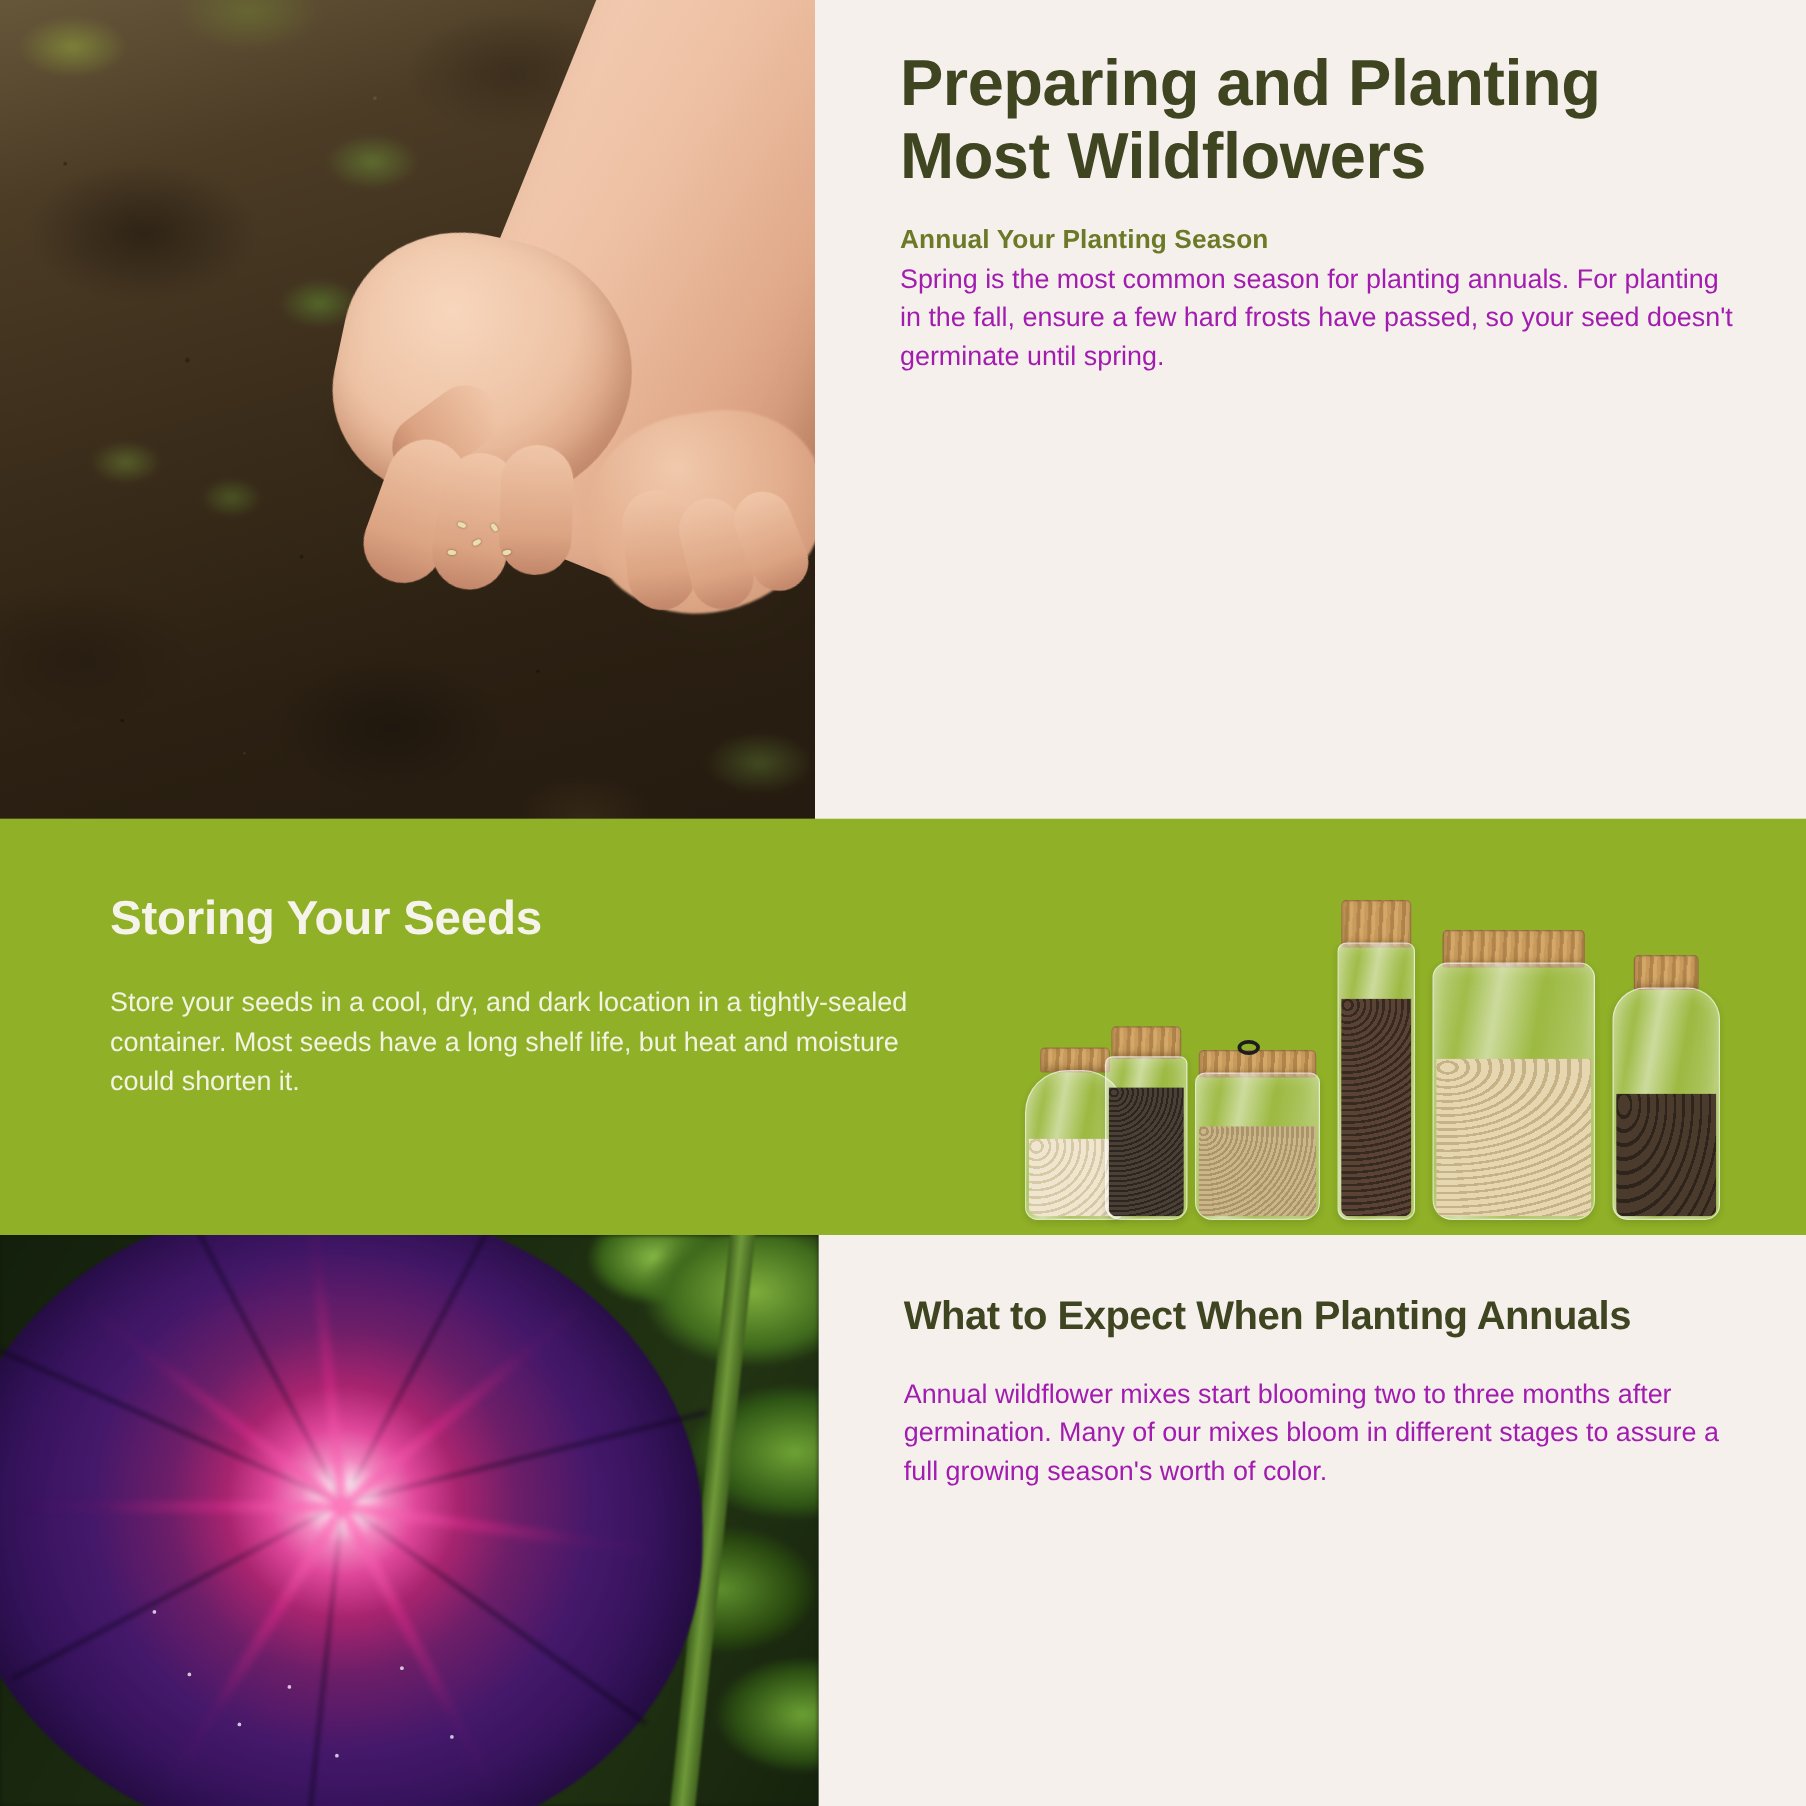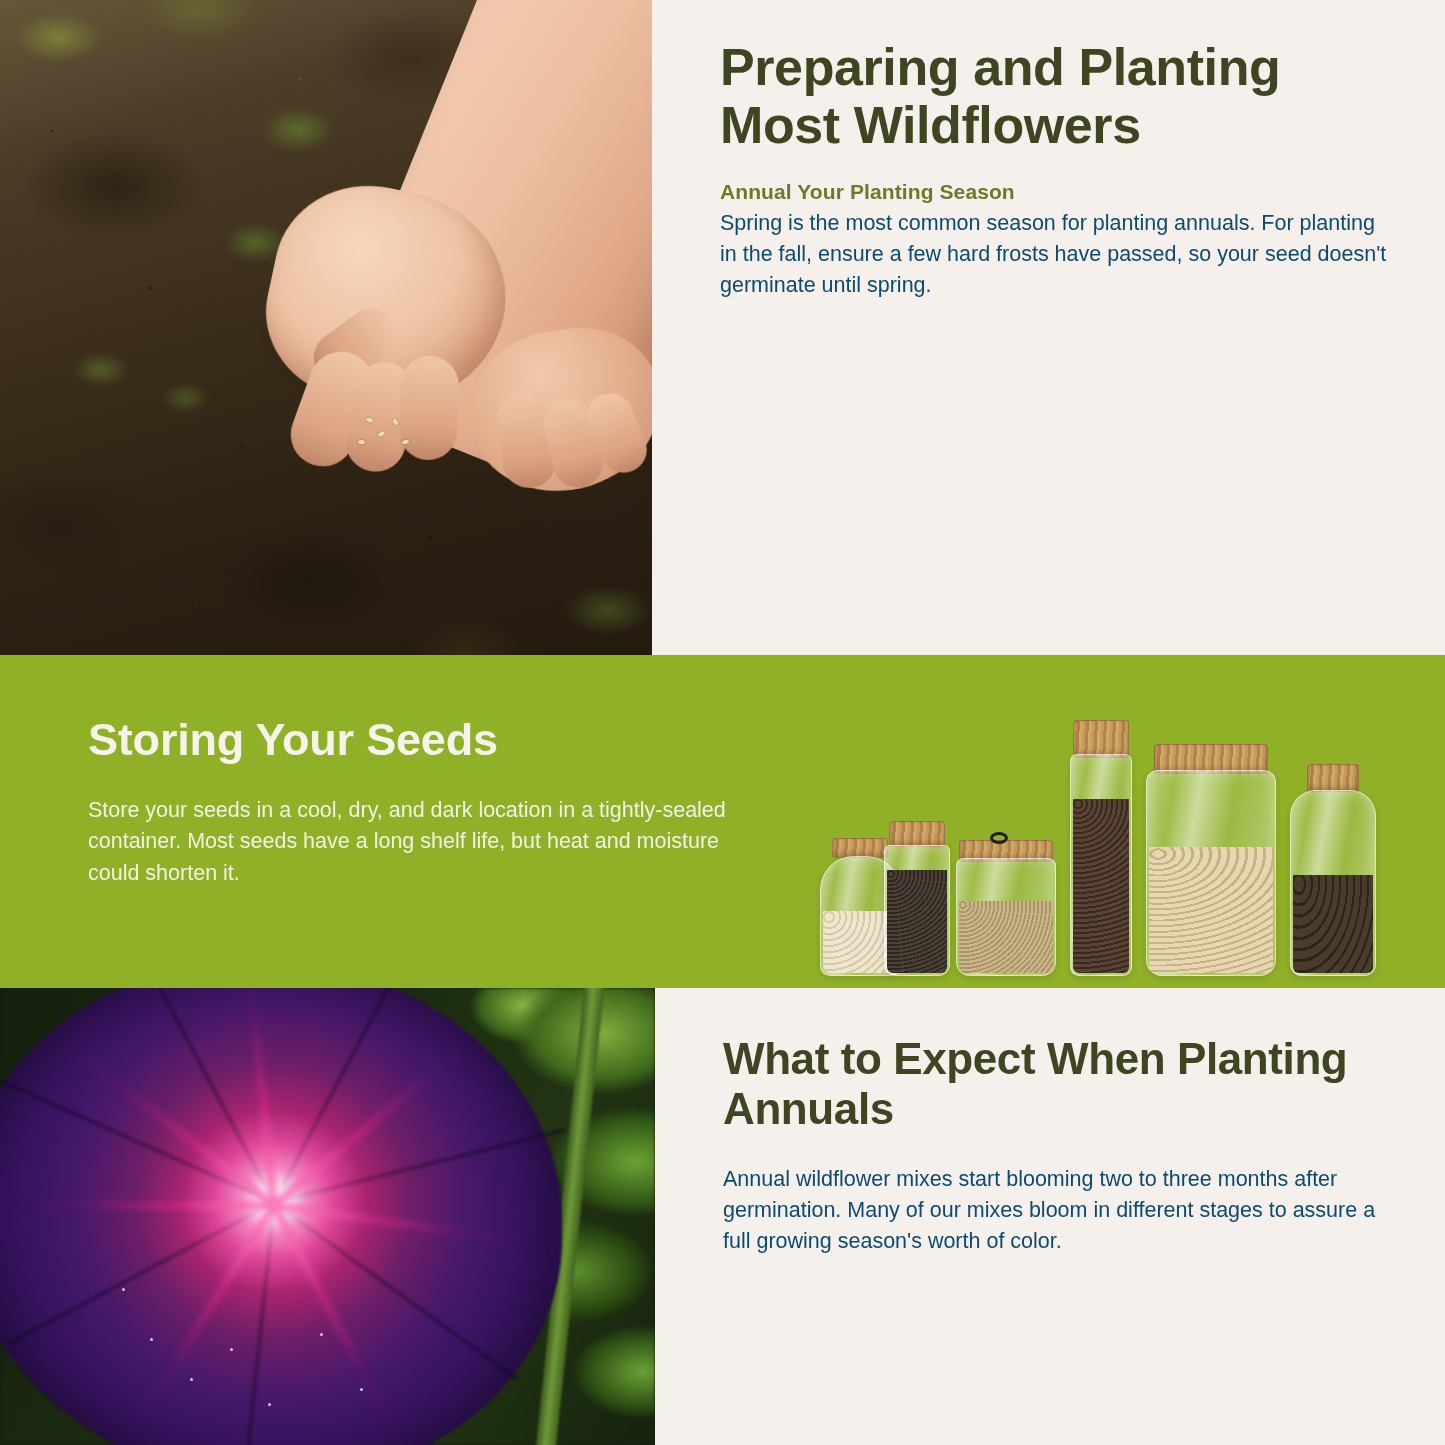--- a/index.html
+++ b/index.html
@@ -149,41 +149,41 @@
     font-size: 21px;
     font-weight: 700;
     color: #6C7A27;
     margin-bottom: 4px;
     letter-spacing: .1px;
   }
 
   .para {
     font-size: 21.5px;
     line-height: 1.44;
-    color: #0c4a6e;
+    color: #a21caf;
     margin-bottom: 22px;
   }
   .para:last-child { margin-bottom: 0; }
 
   
   .sec-green {
     position: absolute;
     left: 0; top: 655px;
     width: 1445px; height: 333px;
     background: #8FB027;
   }
 
   .green-inner {
     position: absolute;
     left: 88px; top: 60px;
     width: 640px;
   }
 
   .h2 {
-    font-size: 45px;
+    font-size: 38px;
     font-weight: 700;
     color: #F6F4EA;
     line-height: 1.1;
     margin-bottom: 30px;
     letter-spacing: -0.2px;
   }
 
   .para-light {
     font-size: 21.5px;
     line-height: 1.48;
@@ -300,21 +300,21 @@
 
   .col-text-bottom {
     position: absolute;
     left: 655px; top: 0;
     width: 790px; height: 457px;
     background: #F5F0EC;
     padding: 46px 56px 0 68px;
   }
 
   .h3 {
-    font-size: 44px;
+    font-size: 32px;
     line-height: 1.14;
     font-weight: 700;
     color: #3F4521;
     letter-spacing: -0.4px;
     margin-bottom: 30px;
   }
 </style>
 </head>
 <body>
 

